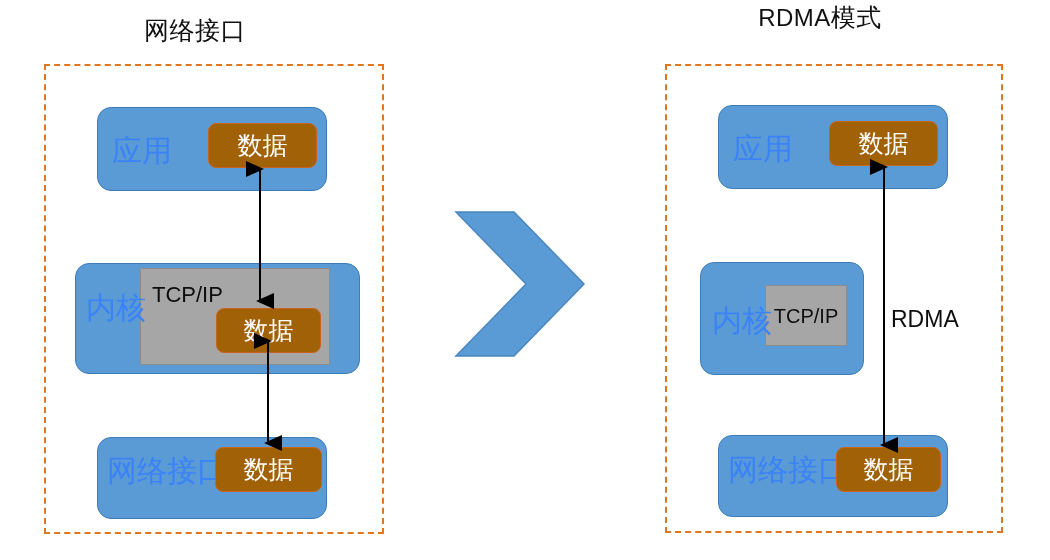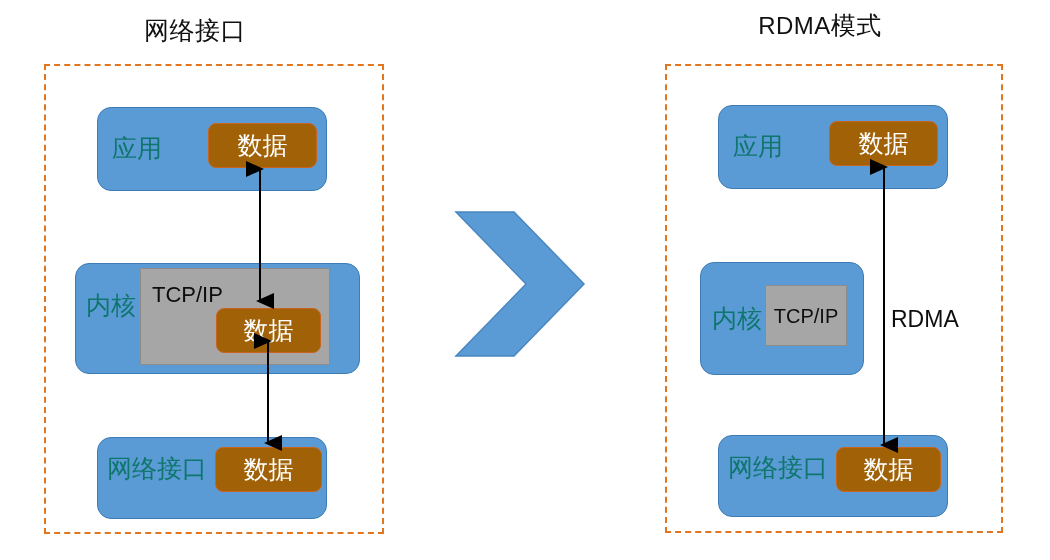--- a/index.html
+++ b/index.html
@@ -42,23 +42,23 @@
   
   .layer-box {
     position: absolute;
     background: #5B9BD5;
     border: 1px solid #3E7CB5;
     border-radius: 14px;
     box-sizing: border-box;
   }
   .layer-label {
     position: absolute;
-    color: #0f766e;
+    color: #3b82f6;
     font-family: "Liberation Serif", serif;
-    font-size: 25px;
+    font-size: 30px;
     white-space: nowrap;
     line-height: 1;
   }
 
   
   .data-chip {
     position: absolute;
     background: #a16207;
     border: 1px solid #C96420;
     border-radius: 8px;
@@ -157,21 +157,21 @@
         <path d="M1,1 L5,10 L9,1 z" fill="#000000"></path>
       </marker>
     </defs>
     <line x1="15" y1="9" x2="15" y2="111" stroke="#000000" stroke-width="2" marker-start="url(#ah-up-l2)" marker-end="url(#ah-dn-l2)"></line>
   </svg>
 
   <svg class="chevron" style="left:452px; top:208px; width:136px; height:152px;" viewBox="0 0 136 152">
     <path d="M4,4 L62,4 L132,76 L62,148 L4,148 L74,76 Z" fill="#5B9BD5" stroke="#4A86C0" stroke-width="1.5"></path>
   </svg>
 
-  <div class="panel-title sans-lead" style="left:700px; top:9px; width:240px;">
+  <div class="panel-title sans-lead" style="left:700px; top:1px; width:240px;">
     <span>RDMA</span><span style="font-family:'Liberation Serif', serif; font-size:25px;">模式</span>
   </div>
 
   <div class="dashed-box" style="left:665px; top:64px; width:338px; height:469px;"></div>
 
   <div class="layer-box" style="left:718px; top:105px; width:230px; height:84px;"></div>
   <div class="layer-label" style="left:733px; top:134px;">应用</div>
   <div class="data-chip" style="left:829px; top:121px; width:109px; height:45px;">数据</div>
 
   <div class="layer-box" style="left:700px; top:262px; width:164px; height:113px;"></div>

